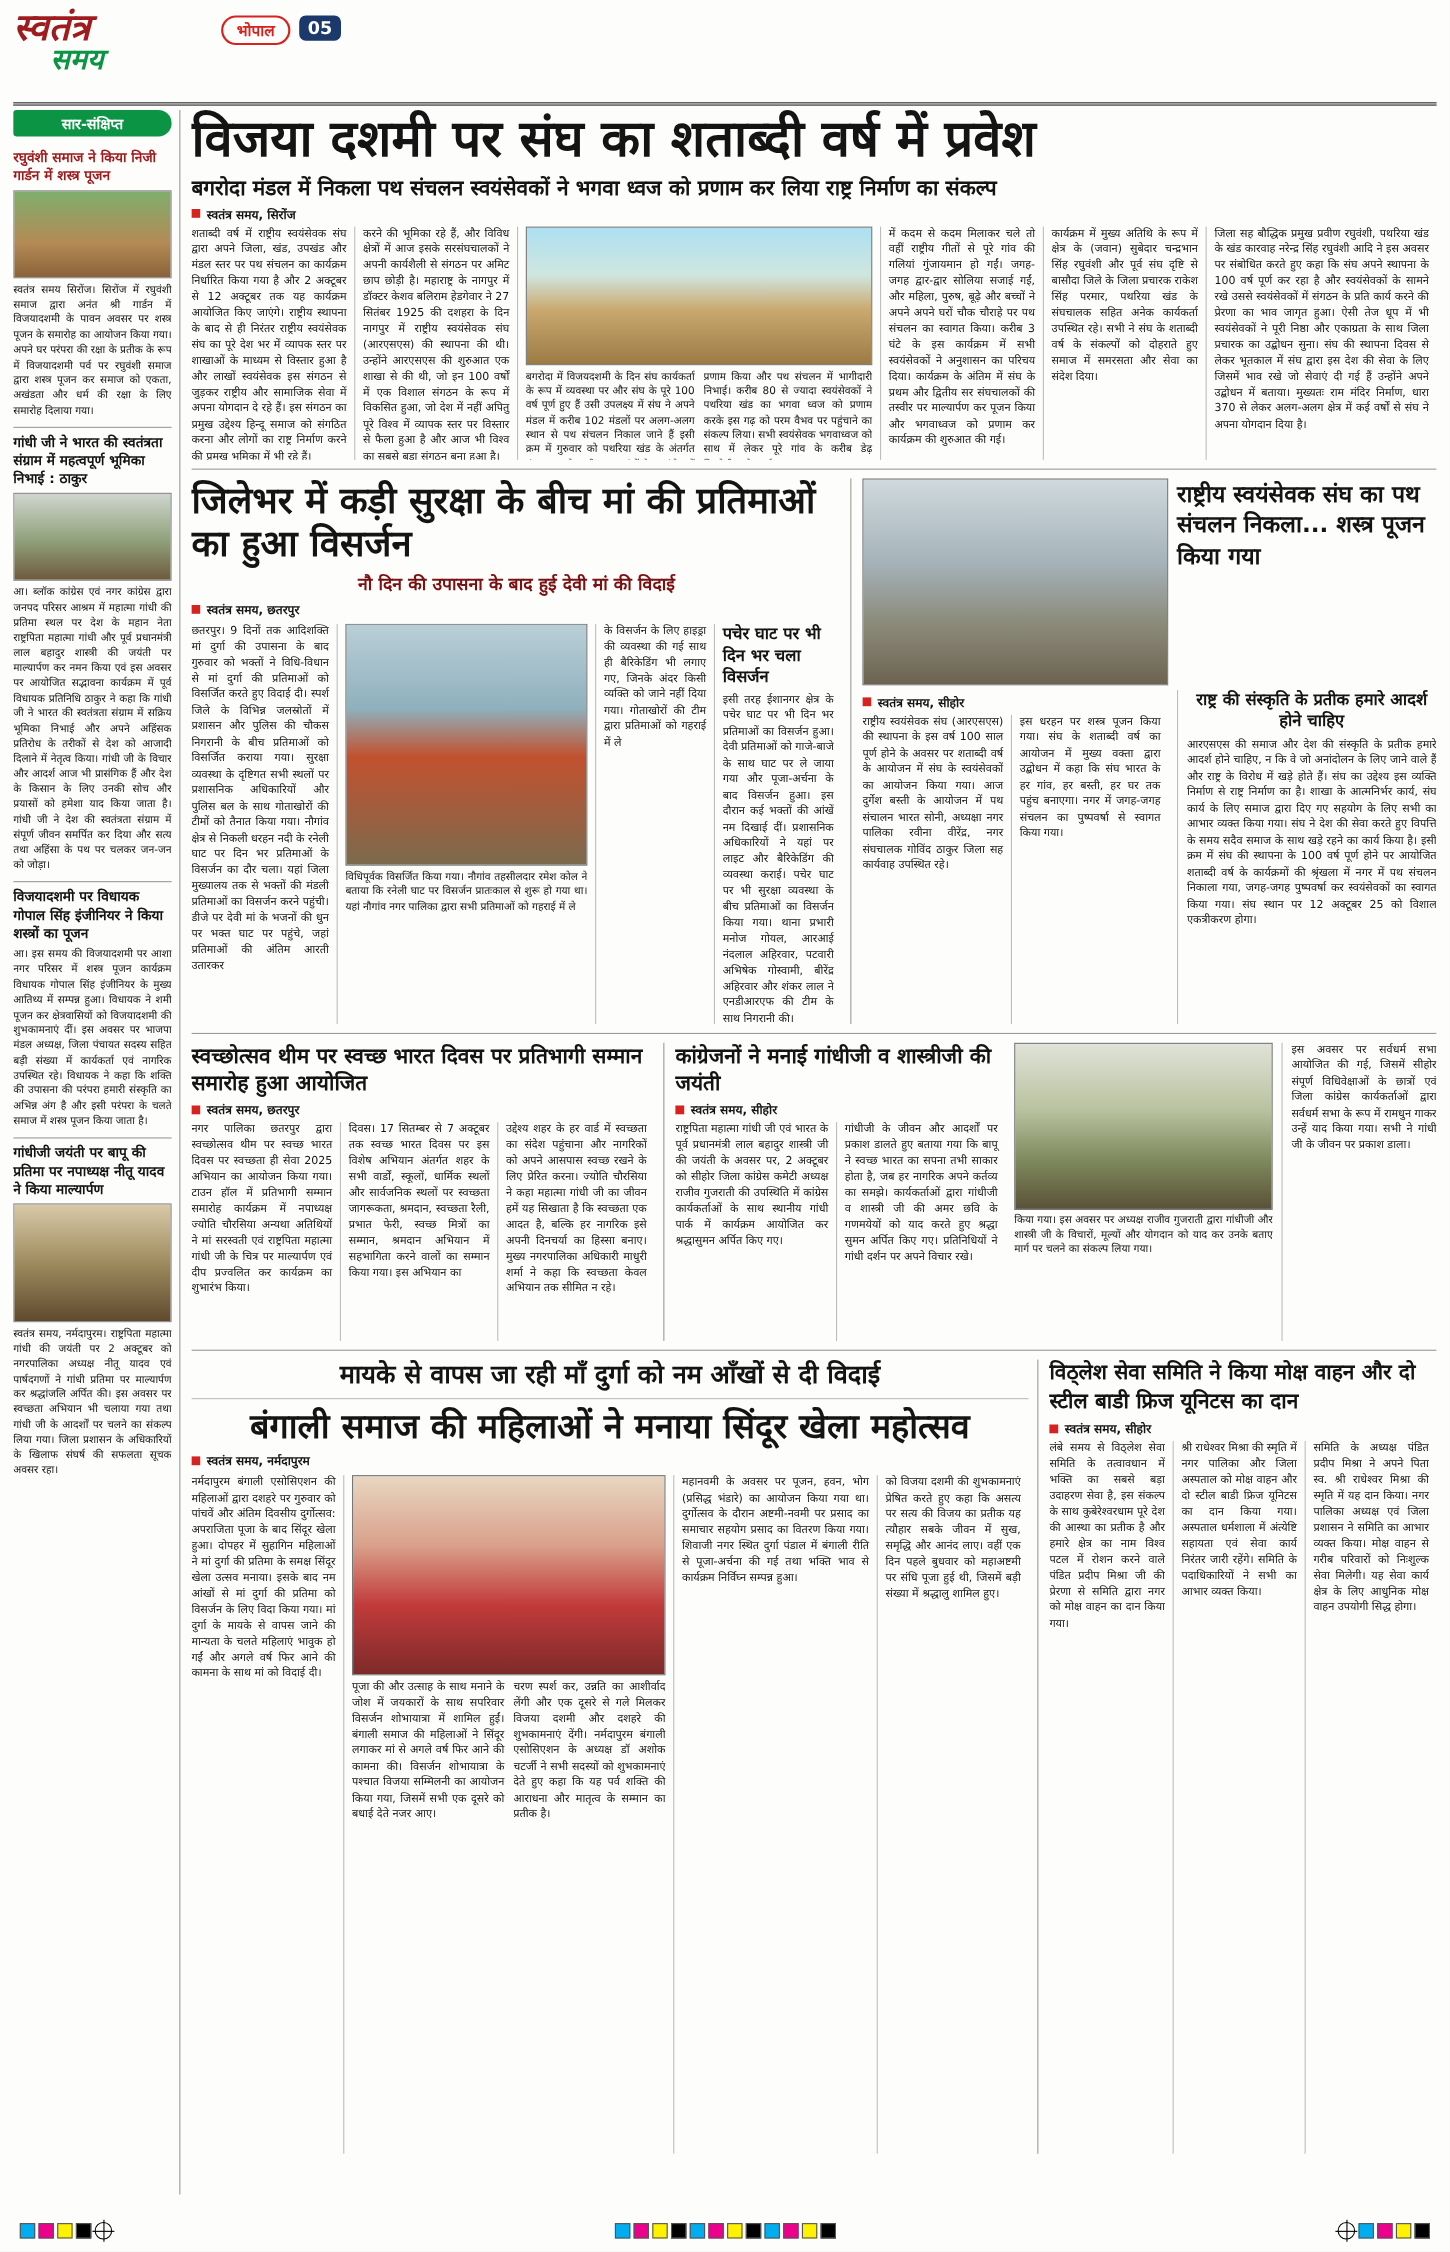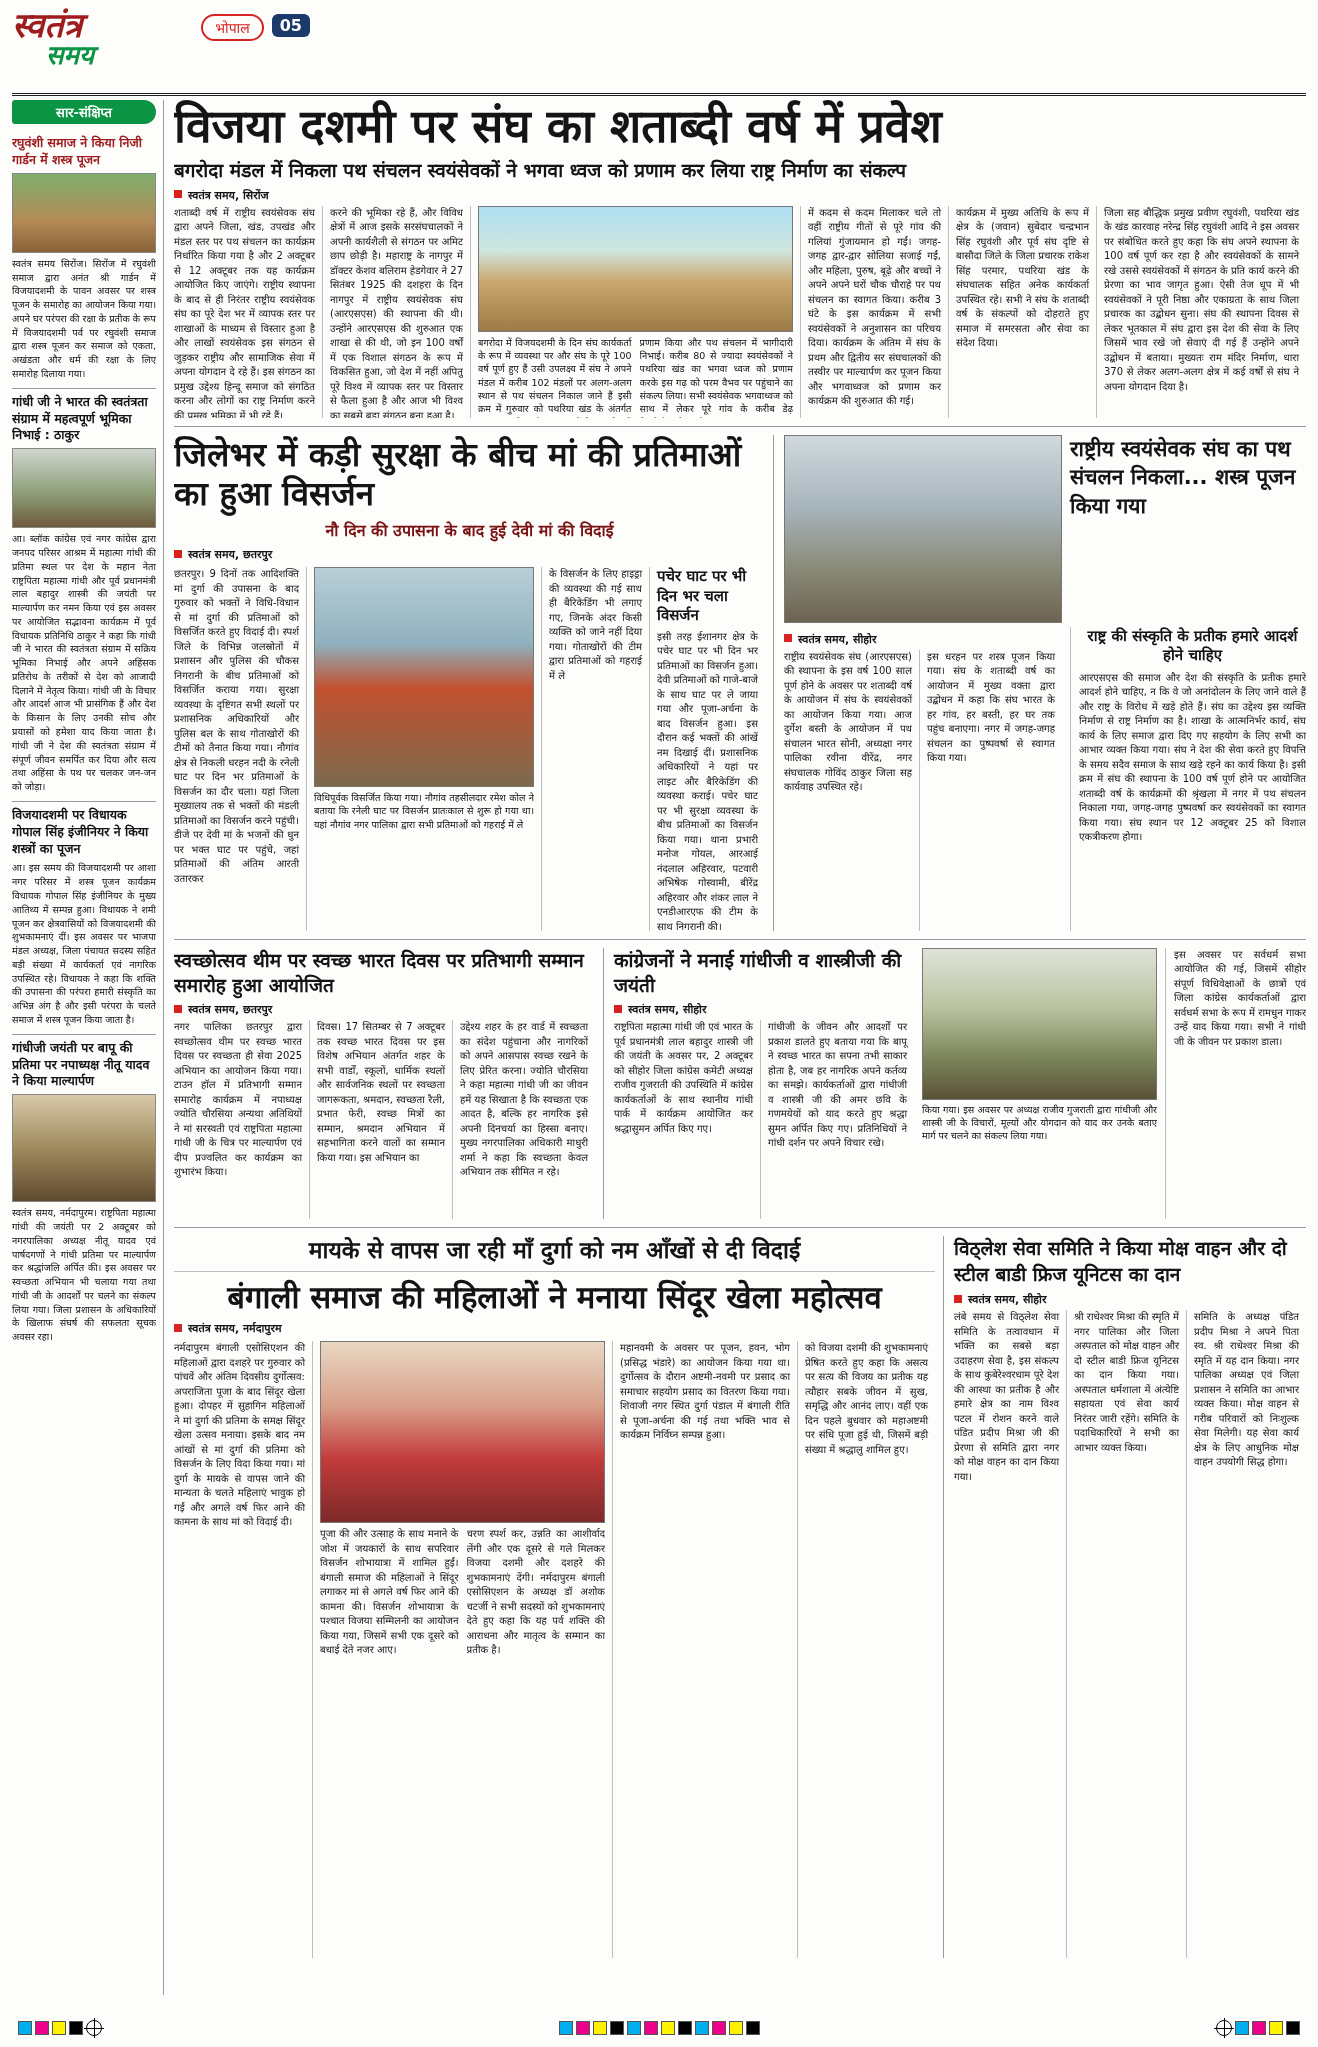--- a/index.html
+++ b/index.html
@@ -18,21 +18,21 @@
   .logo .l2{font-size:26px;font-weight:bold;color:var(--green);font-style:italic;margin-left:34px;line-height:1;}
   .mast-center{flex:1;display:flex;flex-direction:column;align-items:center;justify-content:space-between;padding-top:2px;}
   .places{font-size:29px;font-weight:bold;letter-spacing:.5px;white-space:nowrap;}
   .epaper-row{width:100%;display:flex;align-items:center;gap:14px;margin-top:4px;}
   .epaper-bar{flex:1;max-width:520px;margin-left:120px;background:linear-gradient(#fdc64a,#f5a21b);
      border-radius:10px;display:flex;align-items:center;gap:10px;padding:2px 12px;height:22px;}
   .epaper-label{color:#c31313;font-weight:bold;font-size:13px;letter-spacing:1px;}
   .epaper-url{color:#123a7a;font-weight:bold;font-size:13px;}
   .dateline{color:var(--red);font-weight:bold;font-size:15px;margin-left:auto;white-space:nowrap;}
   .mast-right{width:130px;display:flex;align-items:flex-start;justify-content:flex-end;gap:8px;padding-top:6px;}
-  .edition-badge{border:2px solid var(--red);color:var(--red);font-weight:normal;font-size:14px;
+  .edition-badge{border:2px solid var(--red);color:var(--red);font-weight:bold;font-size:14px;
      border-radius:14px;padding:2px 12px;}
   .pageno-badge{background:var(--navy);color:#fff;font-weight:bold;font-size:16px;border-radius:6px;padding:2px 8px;}
 
   
   .content{display:flex;gap:10px;height:1895px;margin-top:4px;}
   .sidebar{width:152px;border-right:1px solid var(--rule);padding-right:7px;overflow:hidden;}
   .main{flex:1;overflow:hidden;}
 
   
   .side-head{background:var(--green);color:#fff;font-weight:bold;font-size:13px;text-align:center;

